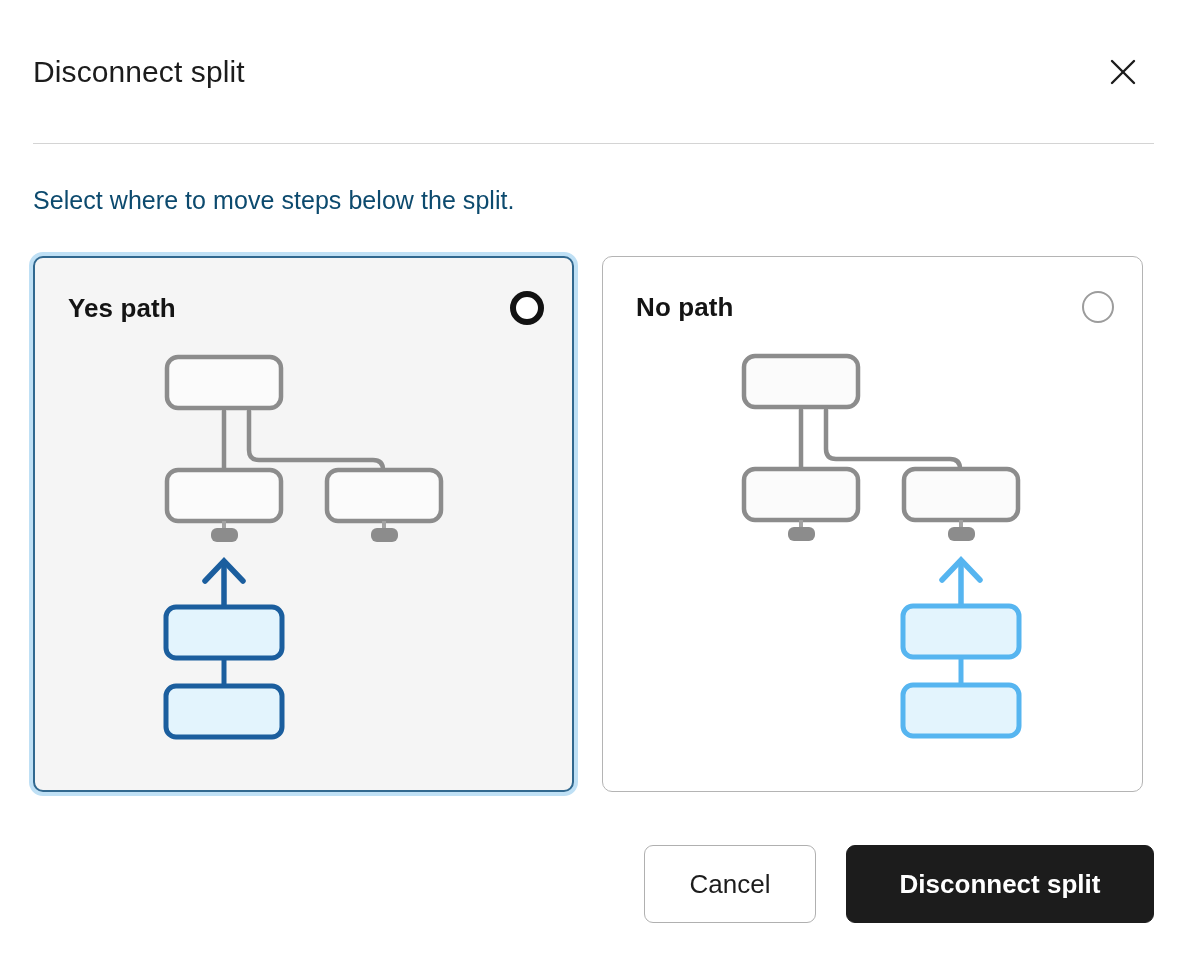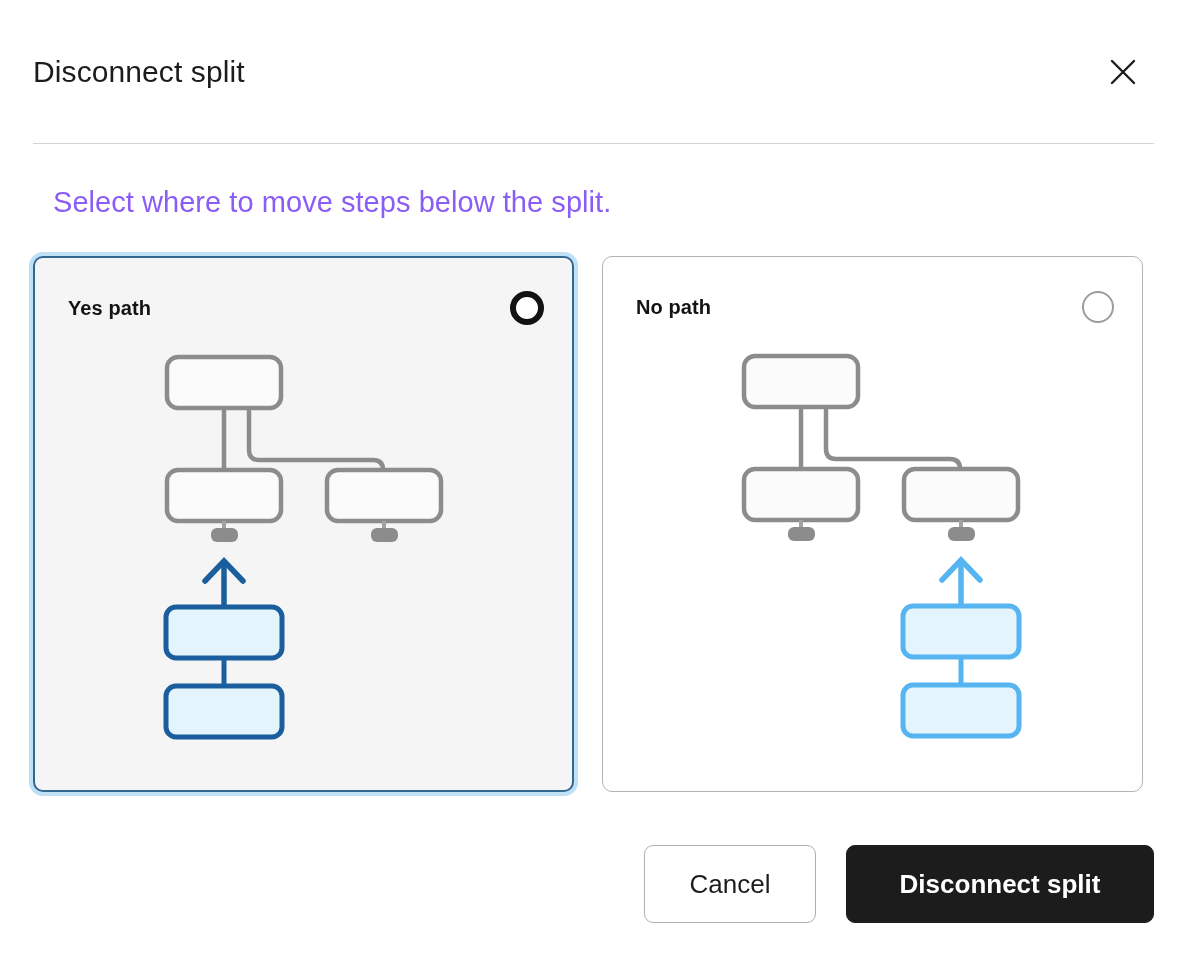--- a/index.html
+++ b/index.html
@@ -64,25 +64,24 @@
     width: 1121px;
     height: 1px;
     background: #d4d4d4;
   }
 
   
   .subtitle {
     position: absolute;
     left: 33px;
     top: 186px;
-    font-size: 29px;
+    font-size: 25px;
     font-weight: 400;
-    color: #8b5cf6;
+    color: #0c4a6e;
     letter-spacing: 0.05px;
-    margin-left: 20px;
   }
 
   
   .options-row {
     position: absolute;
     left: 33px;
     top: 256px;
     width: 1121px;
     height: 540px;
   }
@@ -110,21 +109,21 @@
     position: absolute;
     left: 33px;
     top: 28px;
     right: 28px;
     height: 44px;
     display: flex;
     align-items: center;
     justify-content: space-between;
   }
   .card-title {
-    font-size: 20px;
+    font-size: 26px;
     font-weight: 700;
     color: #141414;
     letter-spacing: 0.1px;
   }
   .radio {
     width: 34px;
     height: 34px;
     border-radius: 50%;
     box-sizing: border-box;
     cursor: pointer;

